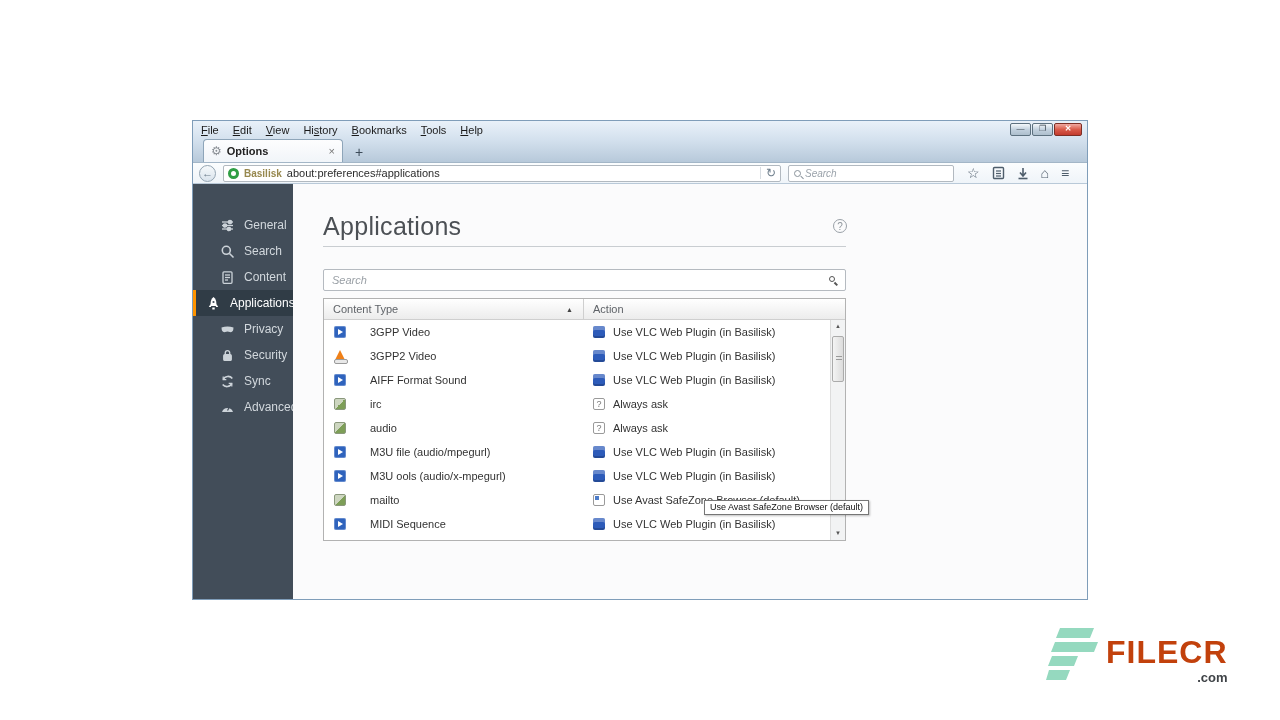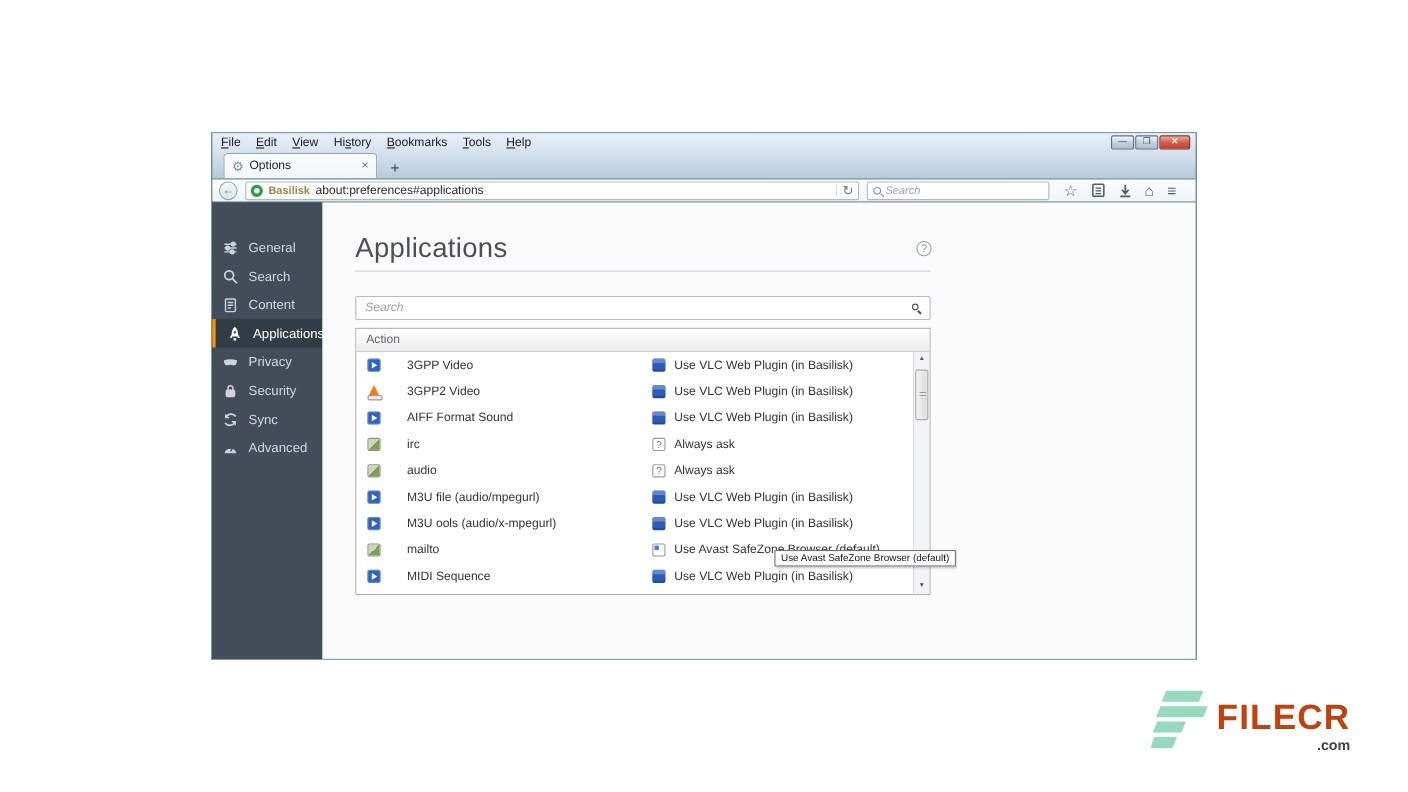--- a/index.html
+++ b/index.html
@@ -22,21 +22,21 @@
              background:linear-gradient(#f4f8fb,#c2d1de 50%,#aebfcd);
              font-size:8px; line-height:10px; text-align:center; color:#37424c; }
   .win-btn.close { width:28px; background:linear-gradient(#f0a9a0,#d95b4a 50%,#c23b2e);
                    border-color:#7c2e25; color:#fff; font-weight:bold; }
 
   .tabstrip { position:absolute; left:10px; bottom:0; display:flex; align-items:flex-end; }
   .tab { width:140px; height:23px; background:linear-gradient(#fdfdfe,#f1f5f9);
          border:1px solid #8ea5b9; border-bottom:none; border-radius:4px 4px 0 0;
          display:flex; align-items:center; gap:5px; padding:0 7px; font-size:11px; color:#222; }
   .tab-gear { color:#8a8f95; font-size:12px; line-height:1; }
-  .tab-label { flex:1; }
+  .tab-label { flex:1;font-weight:bold; }
   .tab-close { color:#777; font-size:11px; }
   .new-tab-btn { width:26px; height:18px; margin-left:3px; border-radius:3px 3px 0 0;
                  font-size:14px; color:#3c4b59; text-align:center; line-height:17px; }
 
   .navbar { height:21px; background:linear-gradient(#fbfdfe,#eff4f9);
             border-bottom:1px solid #b9c9d8; display:flex; align-items:center;
             padding:0 6px; gap:7px; }
   .back-btn { width:17px; height:17px; border-radius:50%; border:1px solid #93a4b2;
               background:linear-gradient(#f6f9fb,#d9e3ec); color:#6a7b89; font-size:11px;
               line-height:15px; text-align:center; flex:none; }
@@ -54,21 +54,21 @@
   .mag::after { content:""; position:absolute; width:4px; height:1.4px; background:#8a939b;
                 transform:rotate(45deg); left:5px; top:6px; }
   .searchbox .ph { font-size:10px; font-style:italic; color:#9aa2aa; }
   .tool-icons { display:flex; gap:12px; margin-left:6px; align-items:center; }
   .tool-icon { color:#4e5d6b; font-size:14px; line-height:1; }
   .tool-icon svg { display:block; }
 
   
   .content { position:absolute; top:63px; left:0; right:0; bottom:0; display:flex; }
   .sidebar { width:100px; background:#424d59; padding-top:28px; flex:none; }
-  .side-item { height:26px; display:flex; align-items:center; gap:9px; padding-left:9px;
+  .side-item { height:26px; display:flex; align-items:center; gap:9px; padding-left:27px;
                font-size:12px; color:#d2d8dd; cursor:pointer; }
   .side-item.selected { background:#303c46; border-left:3px solid #ff9400; padding-left:10px;
                         color:#fff; }
   .side-icon { width:15px; height:15px; flex:none; }
   .side-icon svg { display:block; }
 
   .main { flex:1; background:#fbfbfc; position:relative; }
   .page-title { position:absolute; left:30px; top:28px; font-size:25px; font-weight:300;
                 color:#4c5055; letter-spacing:.3px; }
   .help-icon { position:absolute; left:540px; top:35px; width:14px; height:14px;
@@ -295,20 +295,24 @@
       <div class="help-icon">?</div>
       <div class="title-rule"></div>
 
       <div class="pref-search">
         <input type="text" placeholder="Search" style="">
         <span class="mag2"></span>
       </div>
 
       <div class="listbox">
         <div class="lb-header">
+          <div class="lb-h1">
+            <span>Content Type</span>
+            <span class="sort-arrow">▲</span>
+          </div>
           <div class="lb-h2">
             <span>Action</span>
           </div>
         </div>
         <div class="lb-body">
             <div class="lb-row">
               <div class="lb-c1">
                 <span class="ti ti-media"></span>
                 <span>3GPP Video</span>
               </div>

